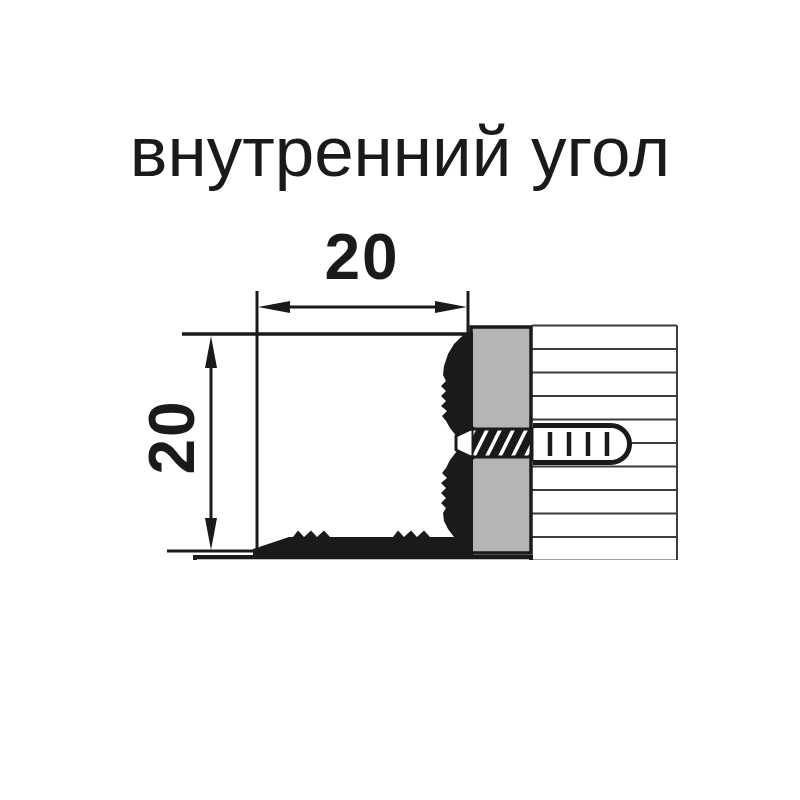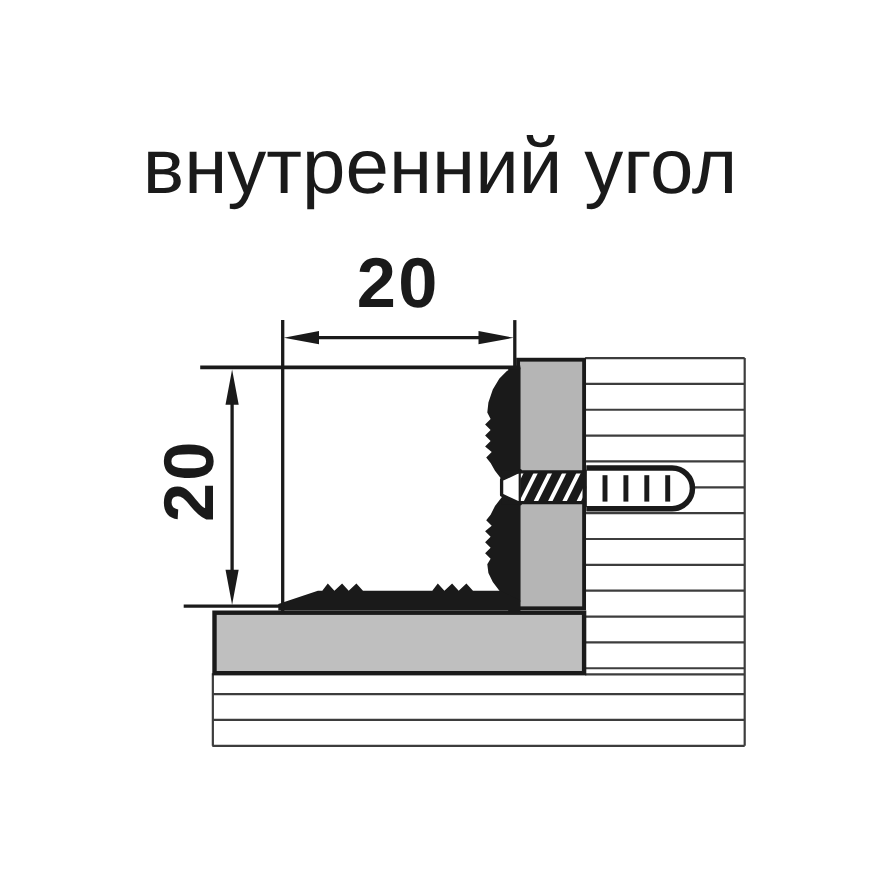--- a/index.html
+++ b/index.html
@@ -1,17 +1,17 @@
 <!DOCTYPE html>
 <html><head>
 <meta charset="utf-8">
 <style>
   html,body{margin:0;padding:0;background:#ffffff;}
   #stage{
-    position:relative;width:800px;height:800px;background:#ffffff;
+    position:relative;width:800px;height:560px;background:#ffffff;
     font-family:"Liberation Sans","DejaVu Sans",sans-serif;overflow:hidden;
   }
   .title{
     position:absolute;left:0;top:112px;width:800px;height:80px;
     line-height:80px;text-align:center;font-size:71px;font-weight:400;
     color:#1a1a1a;letter-spacing:0px;white-space:nowrap;
   }
   .dim-label{
     position:absolute;color:#1a1a1a;font-weight:700;font-size:64px;
     letter-spacing:2px;text-align:center;white-space:nowrap;

